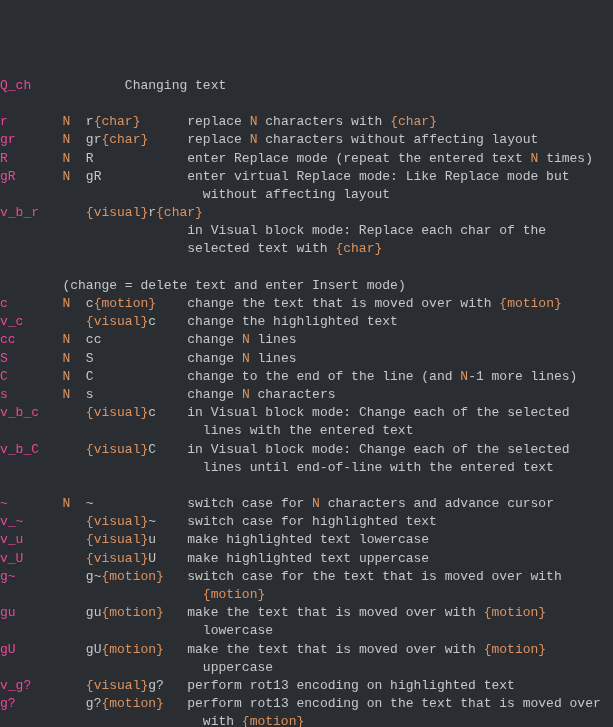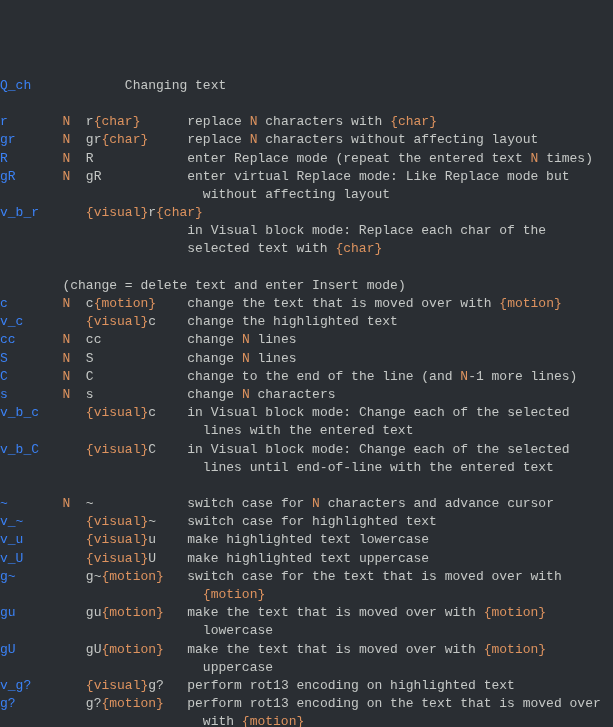--- a/index.html
+++ b/index.html
@@ -8,21 +8,21 @@
     font-family: "Consolas", "Menlo", "Courier New", monospace;
     font-size: 13px;
     line-height: 1.4;
     margin: 0;
     padding: 4px 0;
     width: 613px;
     white-space: pre;
     overflow: hidden;
   }
   .orange { color: #de935f; }
-  .cyan   { color: #3b82f6; }
+  .cyan   { color: #ec4899; }
   .gray   { color: #c5c8c6; }
   .line   { display: block; }
 </style>
 </head>
 <body>
 
 
 
 <div id="doc"><div class="line"><span class="cyan">Q_ch            </span><span class="gray">Changing text</span></div><div class="line"> </div><div class="line"><span class="cyan">r       </span><span class="orange">N  </span><span class="gray">r</span><span class="orange">{char}</span><span class="gray">      </span><span class="gray">replace </span><span class="orange">N</span><span class="gray"> characters with </span><span class="orange">{char}</span></div><div class="line"><span class="cyan">gr      </span><span class="orange">N  </span><span class="gray">gr</span><span class="orange">{char}</span><span class="gray">     </span><span class="gray">replace </span><span class="orange">N</span><span class="gray"> characters without affecting layout</span></div><div class="line"><span class="cyan">R       </span><span class="orange">N  </span><span class="gray">R</span><span class="gray">            </span><span class="gray">enter Replace mode (repeat the entered text </span><span class="orange">N</span><span class="gray"> times)</span></div><div class="line"><span class="cyan">gR      </span><span class="orange">N  </span><span class="gray">gR</span><span class="gray">           </span><span class="gray">enter virtual Replace mode: Like Replace mode but</span></div><div class="line"><span class="gray">                        </span><span class="gray">  without affecting layout</span></div><div class="line"><span class="cyan">v_b_r   </span><span class="gray">   </span><span class="orange">{visual}</span><span class="gray">r</span><span class="orange">{char}</span><span class="gray"> </span></div><div class="line"><span class="gray">                        </span><span class="gray">in Visual block mode: Replace each char of the</span></div><div class="line"><span class="gray">                        </span><span class="gray">selected text with </span><span class="orange">{char}</span></div><div class="line"> </div><div class="line"><span class="gray">        </span><span class="gray">(change = delete text and enter Insert mode)</span></div><div class="line"><span class="cyan">c       </span><span class="orange">N  </span><span class="gray">c</span><span class="orange">{motion}</span><span class="gray">    </span><span class="gray">change the text that is moved over with </span><span class="orange">{motion}</span></div><div class="line"><span class="cyan">v_c     </span><span class="gray">   </span><span class="orange">{visual}</span><span class="gray">c</span><span class="gray">    </span><span class="gray">change the highlighted text</span></div><div class="line"><span class="cyan">cc      </span><span class="orange">N  </span><span class="gray">cc</span><span class="gray">           </span><span class="gray">change </span><span class="orange">N</span><span class="gray"> lines</span></div><div class="line"><span class="cyan">S       </span><span class="orange">N  </span><span class="gray">S</span><span class="gray">            </span><span class="gray">change </span><span class="orange">N</span><span class="gray"> lines</span></div><div class="line"><span class="cyan">C       </span><span class="orange">N  </span><span class="gray">C</span><span class="gray">            </span><span class="gray">change to the end of the line (and </span><span class="orange">N</span><span class="gray">-1 more lines)</span></div><div class="line"><span class="cyan">s       </span><span class="orange">N  </span><span class="gray">s</span><span class="gray">            </span><span class="gray">change </span><span class="orange">N</span><span class="gray"> characters</span></div><div class="line"><span class="cyan">v_b_c   </span><span class="gray">   </span><span class="orange">{visual}</span><span class="gray">c</span><span class="gray">    </span><span class="gray">in Visual block mode: Change each of the selected</span></div><div class="line"><span class="gray">                        </span><span class="gray">  lines with the entered text</span></div><div class="line"><span class="cyan">v_b_C   </span><span class="gray">   </span><span class="orange">{visual}</span><span class="gray">C</span><span class="gray">    </span><span class="gray">in Visual block mode: Change each of the selected</span></div><div class="line"><span class="gray">                        </span><span class="gray">  lines until end-of-line with the entered text</span></div><div class="line"> </div><div class="line"><span class="cyan">~       </span><span class="orange">N  </span><span class="gray">~</span><span class="gray">            </span><span class="gray">switch case for </span><span class="orange">N</span><span class="gray"> characters and advance cursor</span></div><div class="line"><span class="cyan">v_~     </span><span class="gray">   </span><span class="orange">{visual}</span><span class="gray">~</span><span class="gray">    </span><span class="gray">switch case for highlighted text</span></div><div class="line"><span class="cyan">v_u     </span><span class="gray">   </span><span class="orange">{visual}</span><span class="gray">u</span><span class="gray">    </span><span class="gray">make highlighted text lowercase</span></div><div class="line"><span class="cyan">v_U     </span><span class="gray">   </span><span class="orange">{visual}</span><span class="gray">U</span><span class="gray">    </span><span class="gray">make highlighted text uppercase</span></div><div class="line"><span class="cyan">g~      </span><span class="gray">   </span><span class="gray">g~</span><span class="orange">{motion}</span><span class="gray">   </span><span class="gray">switch case for the text that is moved over with</span></div><div class="line"><span class="gray">                        </span><span class="gray">  </span><span class="orange">{motion}</span></div><div class="line"><span class="cyan">gu      </span><span class="gray">   </span><span class="gray">gu</span><span class="orange">{motion}</span><span class="gray">   </span><span class="gray">make the text that is moved over with </span><span class="orange">{motion}</span></div><div class="line"><span class="gray">                        </span><span class="gray">  lowercase</span></div><div class="line"><span class="cyan">gU      </span><span class="gray">   </span><span class="gray">gU</span><span class="orange">{motion}</span><span class="gray">   </span><span class="gray">make the text that is moved over with </span><span class="orange">{motion}</span></div><div class="line"><span class="gray">                        </span><span class="gray">  uppercase</span></div><div class="line"><span class="cyan">v_g?    </span><span class="gray">   </span><span class="orange">{visual}</span><span class="gray">g?</span><span class="gray">   </span><span class="gray">perform rot13 encoding on highlighted text</span></div><div class="line"><span class="cyan">g?      </span><span class="gray">   </span><span class="gray">g?</span><span class="orange">{motion}</span><span class="gray">   </span><span class="gray">perform rot13 encoding on the text that is moved over</span></div><div class="line"><span class="gray">                        </span><span class="gray">  with </span><span class="orange">{motion}</span></div></div>
 

